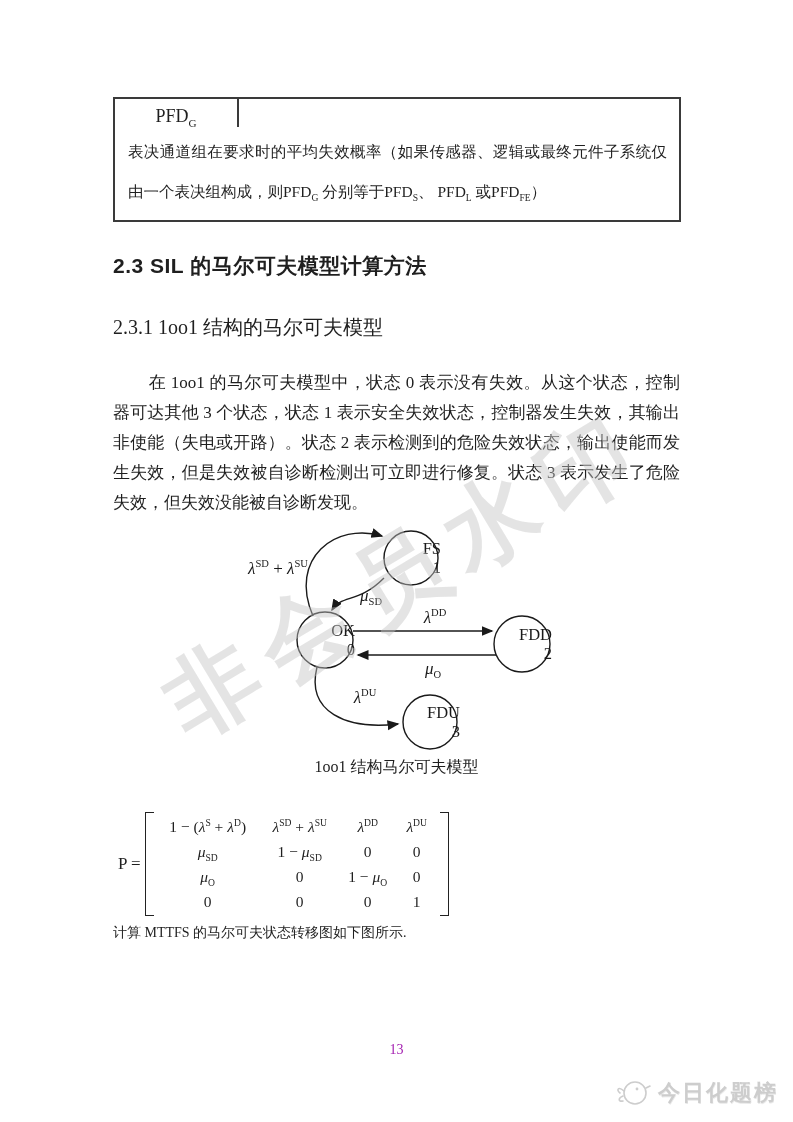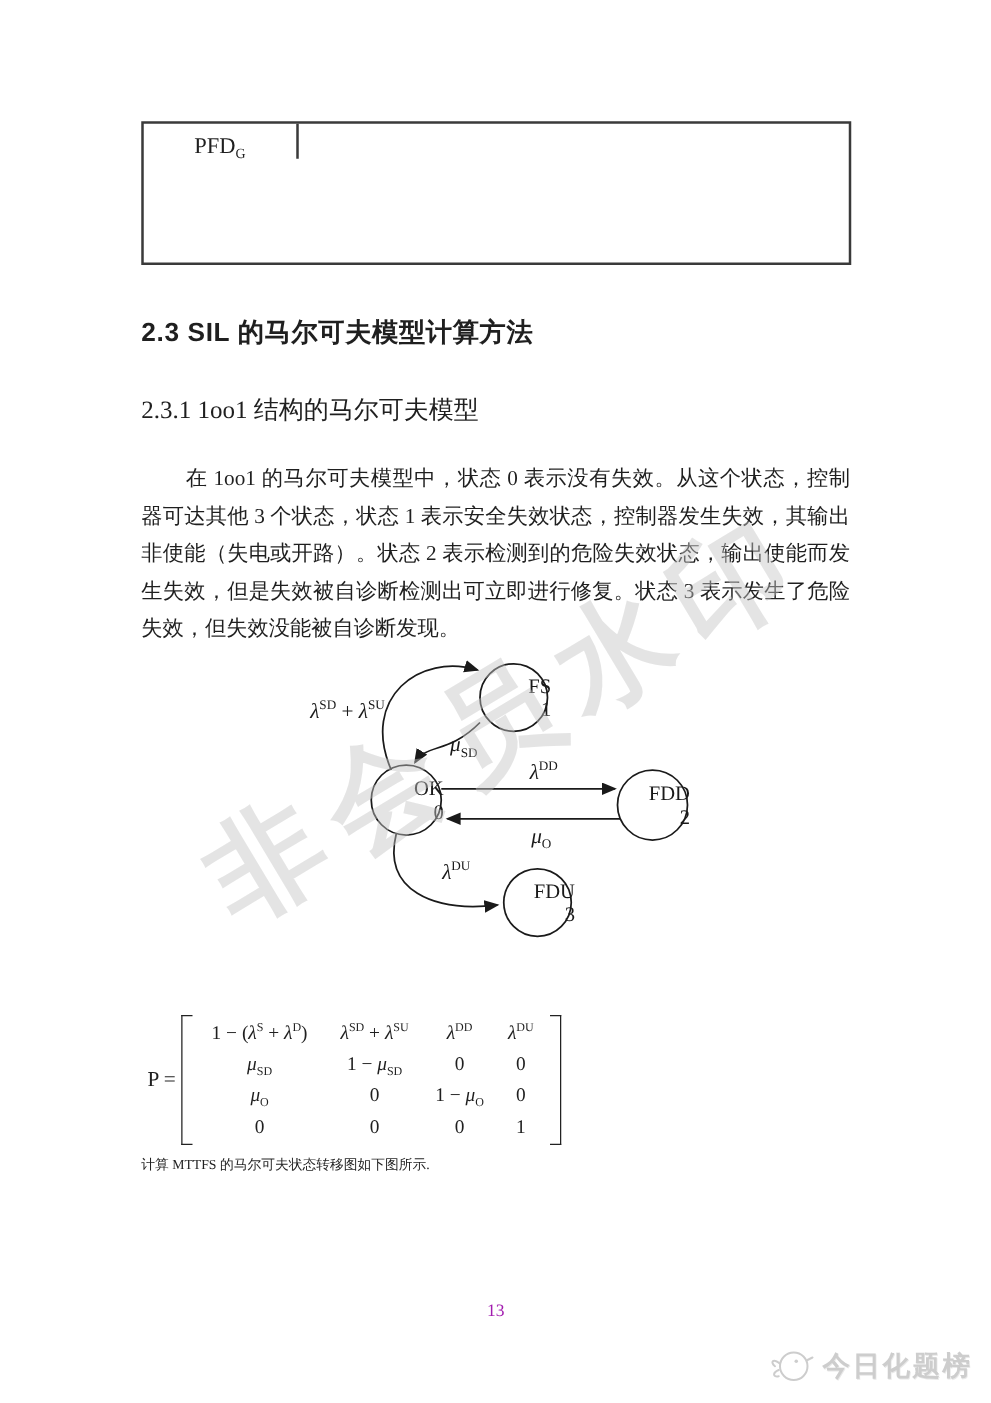--- a/index.html
+++ b/index.html
@@ -76,21 +76,21 @@
   }
   .mat-lhs { font-size: 17px; margin-right: 4px; }
   .bracket { align-self: stretch; width: 9px; border: 1.8px solid #222; }
   .bracket.left  { border-right: none; margin-right: 2px; }
   .bracket.right { border-left: none; margin-left: 2px; }
   .mat-grid {
     display: grid; grid-template-columns: 104px 80px 56px 42px;
     grid-auto-rows: 25px; align-items: center; justify-items: center;
     font-size: 15.5px; padding: 2px 0; text-align: right;
   }
-  .matrix-outro { position: absolute; left: 113px; top: 924px; font-size: 11px; }
+  .matrix-outro { position: absolute; left: 113px; top: 924px; font-size: 14px; }
 
   
   .page-number {
     position: absolute; left: 0; top: 1042px; width: 100%; text-align: center;
     font-size: 14px; color: #a21caf;
   }
   .brand {
     position: absolute; left: 610px; top: 1076px; display: flex; align-items: center;
     gap: 6px;
   }
@@ -108,20 +108,21 @@
     white-space: nowrap; font-family: "Liberation Serif", "DejaVu Serif", serif;
   }
 </style>
 </head>
 <body>
 
 <div class="page">
 
   <div class="def-table">
     <div class="def-term">PFD<sub>G</sub></div>
+    <div class="def-desc">表决通道组在要求时的平均失效概率（如果传感器、逻辑或最终元件子系统仅由一个表决组构成，则PFD<sub>G</sub> 分别等于PFD<sub>S</sub>、 PFD<sub>L</sub> 或PFD<sub>FE</sub>）</div>
   </div>
 
   <div class="h-section">2.3 SIL 的马尔可夫模型计算方法</div>
   <div class="h-subsection">2.3.1 1oo1 结构的马尔可夫模型</div>
 
   <p class="body-par">在 1oo1 的马尔可夫模型中，状态 0 表示没有失效。从这个状态，控制器可达其他 3 个状态，状态 1 表示安全失效状态，控制器发生失效，其输出非使能（失电或开路）。状态 2 表示检测到的危险失效状态，输出使能而发生失效，但是失效被自诊断检测出可立即进行修复。状态 3 表示发生了危险失效，但失效没能被自诊断发现。</p>
 
   <div class="diagram">
     <svg width="400" height="240" viewBox="0 0 400 240">
       <defs>
@@ -159,20 +160,21 @@
       <div>3</div>
     </div>
 
     <div class="edge-label lbl-ok-fs"><i>λ</i><sup>SD</sup> + <i>λ</i><sup>SU</sup></div>
     <div class="edge-label lbl-fs-ok"><i>μ</i><sub>SD</sub></div>
     <div class="edge-label lbl-ok-fdd"><i>λ</i><sup>DD</sup></div>
     <div class="edge-label lbl-fdd-ok"><i>μ</i><sub>O</sub></div>
     <div class="edge-label lbl-ok-fdu"><i>λ</i><sup>DU</sup></div>
   </div>
 
+  <div class="fig-caption">1oo1 结构马尔可夫模型</div>
 
 
   <div class="matrix-wrap">
     <span class="mat-lhs">P =</span>
     <div class="bracket left"></div>
     <div class="mat-grid">
       <span>1 − (<i>λ</i><sup>S</sup> + <i>λ</i><sup>D</sup>)</span>
       <span><i>λ</i><sup>SD</sup> + <i>λ</i><sup>SU</sup></span>
       <span><i>λ</i><sup>DD</sup></span>
       <span><i>λ</i><sup>DU</sup></span>

